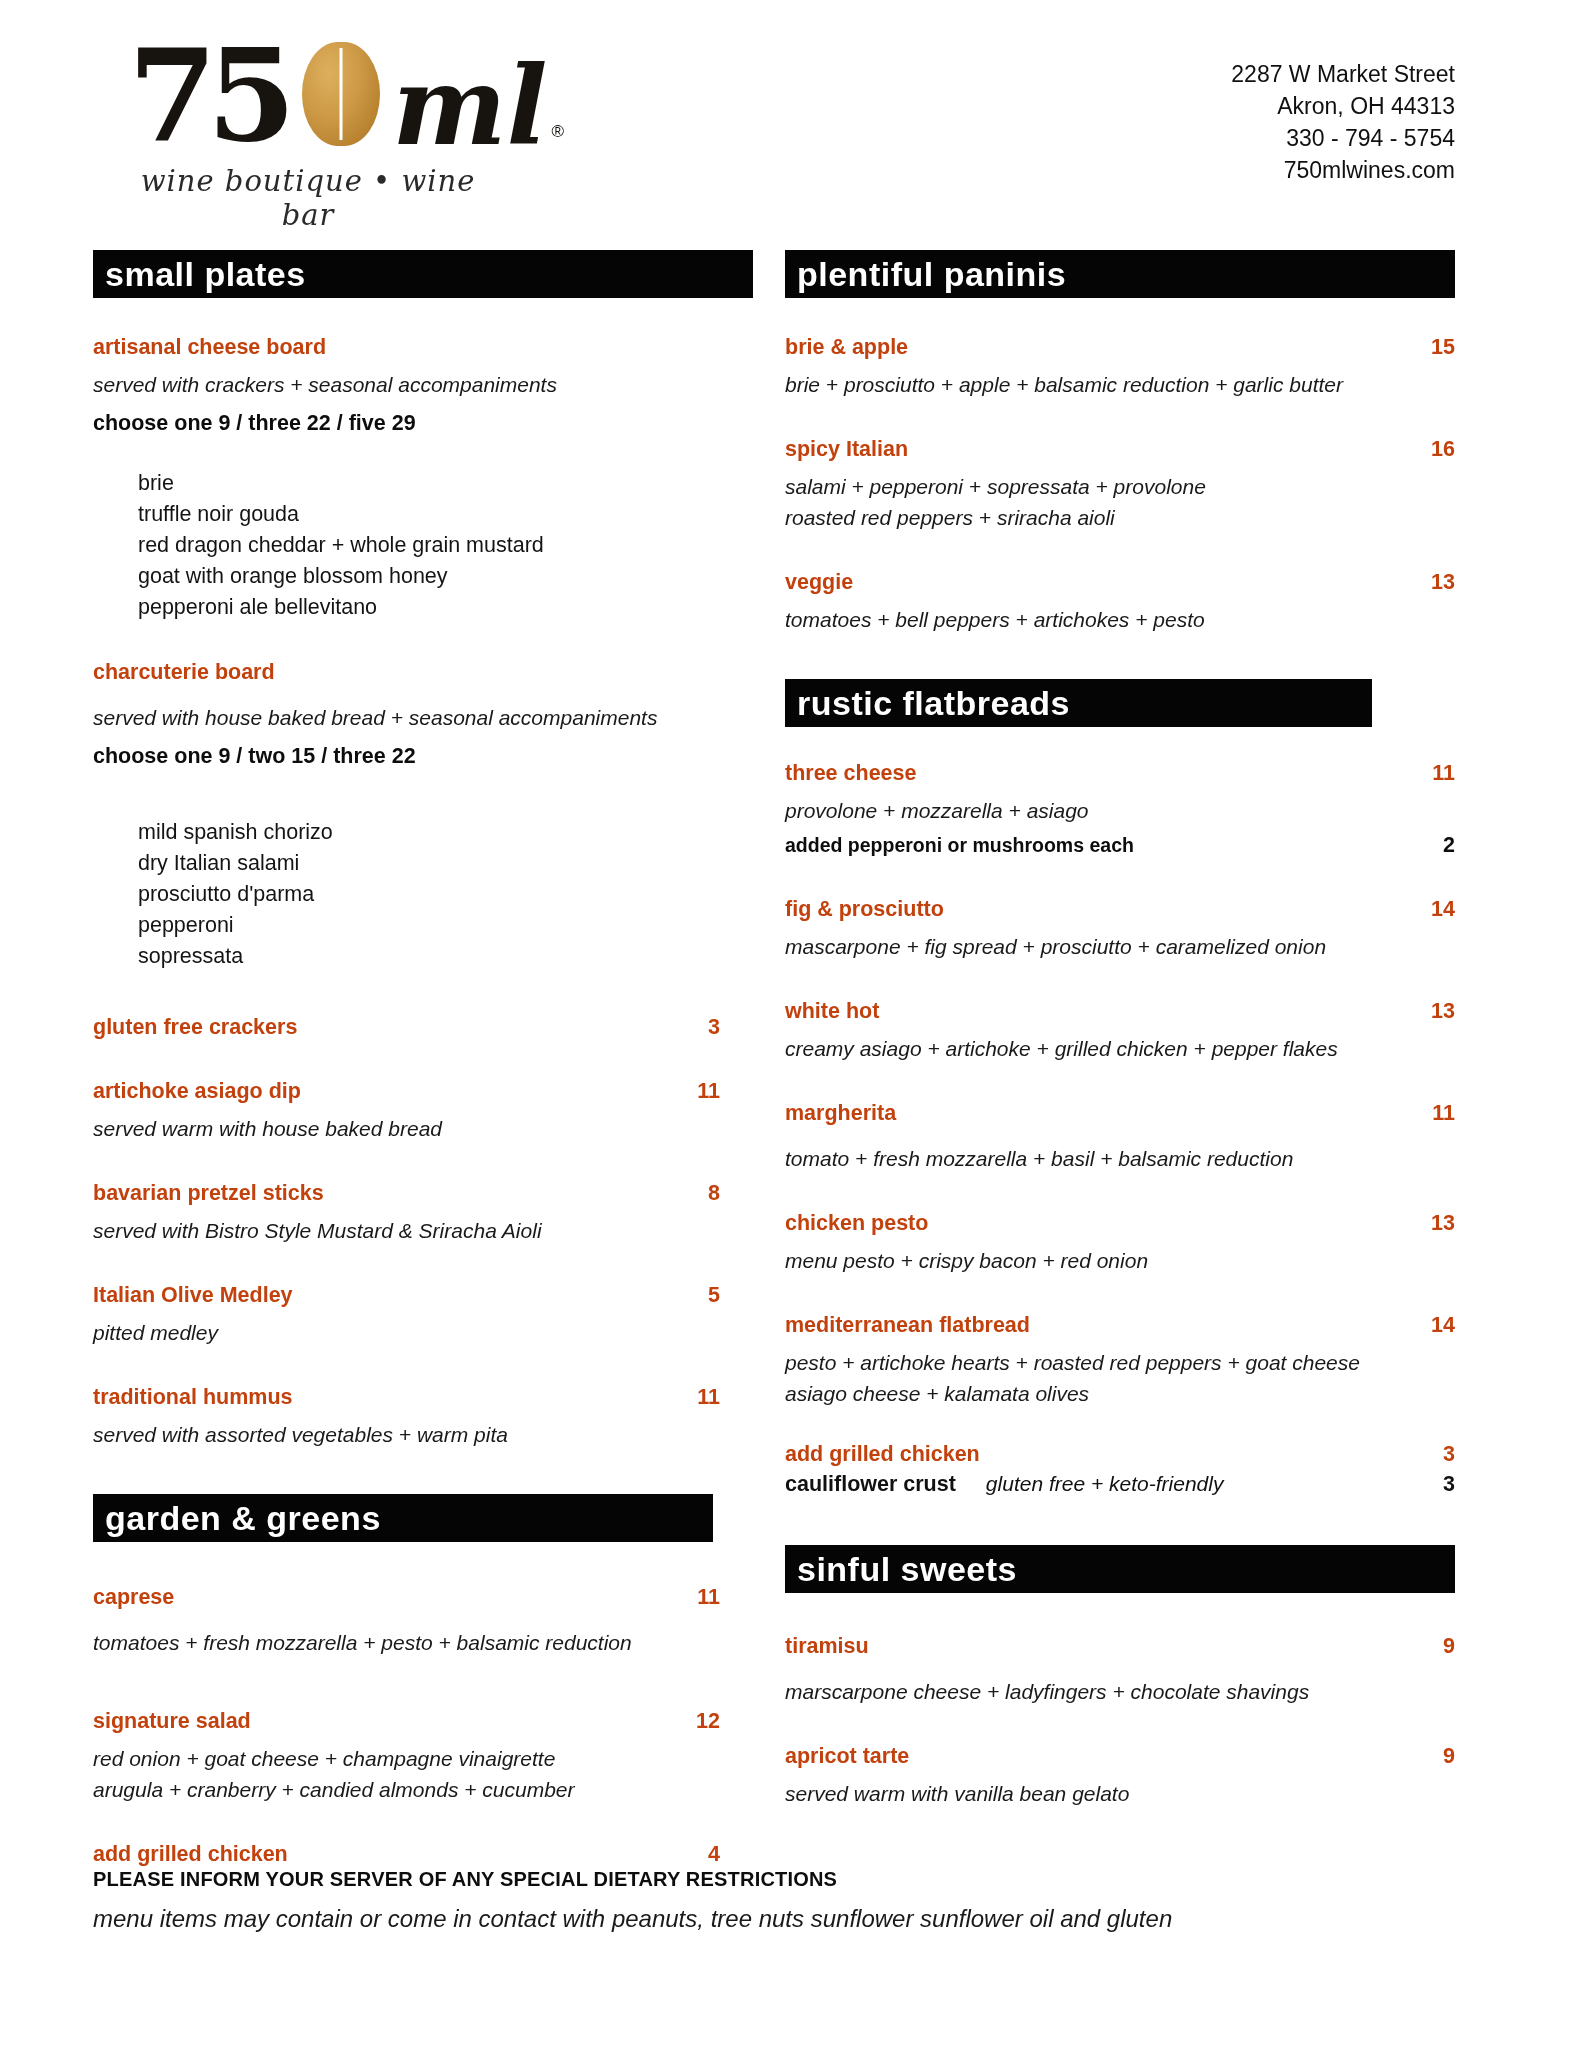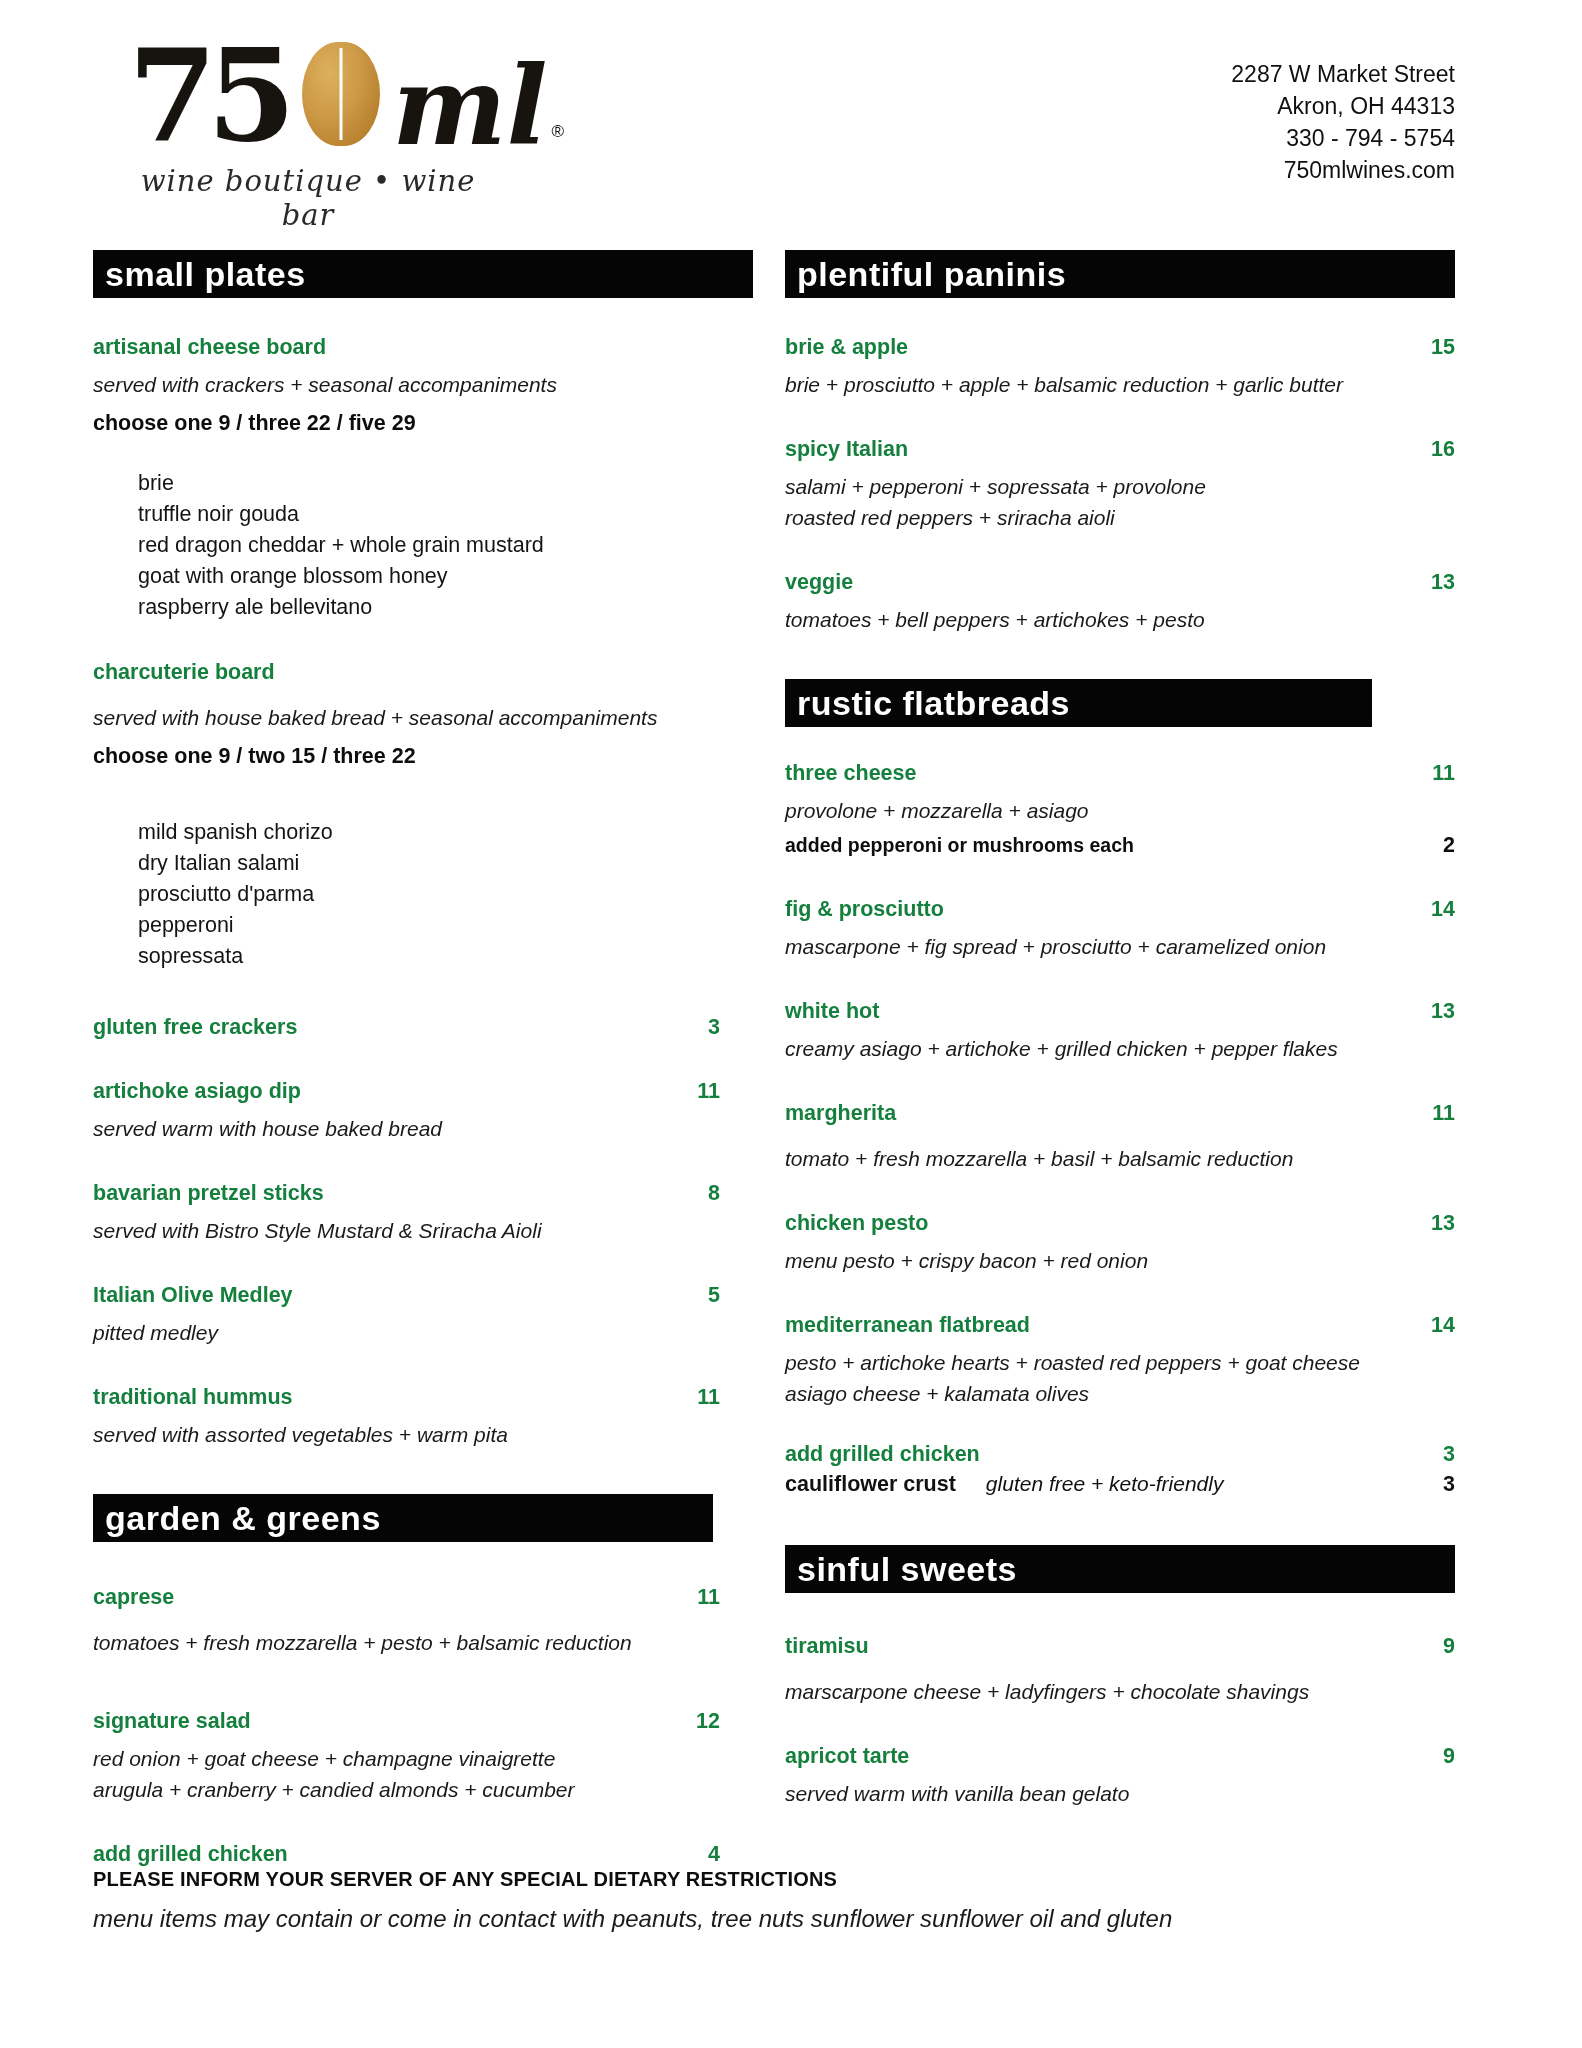--- a/index.html
+++ b/index.html
@@ -72,21 +72,21 @@
   }
   .bar.w-small-plates { width: 660px; }
   .bar.w-garden      { width: 620px; margin-top: 44px; }
   .bar.w-flatbreads  { width: 587px; margin-top: 44px; }
   .bar.w-sweets      { margin-top: 46px; }
 
   
   .item { margin-top: 34px; }
   .item-head {
     display: flex; justify-content: space-between; align-items: center;
-    font-weight: bold; font-size: 21.5px; line-height: 30px; color: #15803d;
+    font-weight: bold; font-size: 21.5px; line-height: 30px; color: #c2410c;
   }
   .price { font-weight: bold; font-size: 21.5px; flex: 0 0 auto; }
   .desc {
     font-style: italic; font-size: 21px; line-height: 30px;
     color: #1a1a1a; margin-top: 8px;
   }
   .desc.gap { margin-top: 16px; }
   .desc + .desc { margin-top: 1px; }
   .choose { font-weight: bold; font-size: 21.5px; line-height: 30px; margin-top: 8px; color: #0d0d0d; }
   .options { margin-top: 30px; padding-left: 45px; font-size: 21.5px; line-height: 31px; color: #141414; }
@@ -137,21 +137,21 @@
       <div class="item-head">
         <span>artisanal cheese board</span>
       </div>
       <div class="desc">served with crackers + seasonal accompaniments</div>
       <div class="choose">choose one 9  /  three 22  /  five 29</div>
       <div class="options">
         <div>brie</div>
         <div>truffle noir gouda</div>
         <div>red dragon cheddar + whole grain mustard</div>
         <div>goat with orange blossom honey</div>
-        <div>raspberry ale bellevitano</div>
+        <div>pepperoni ale bellevitano</div>
       </div>
     </div>
 
     <div class="item">
       <div class="item-head">
         <span>charcuterie board</span>
       </div>
       <div class="desc gap">served with house baked bread + seasonal accompaniments</div>
       <div class="choose">choose one 9  /  two 15  /  three 22</div>
       <div class="options gap-top">

